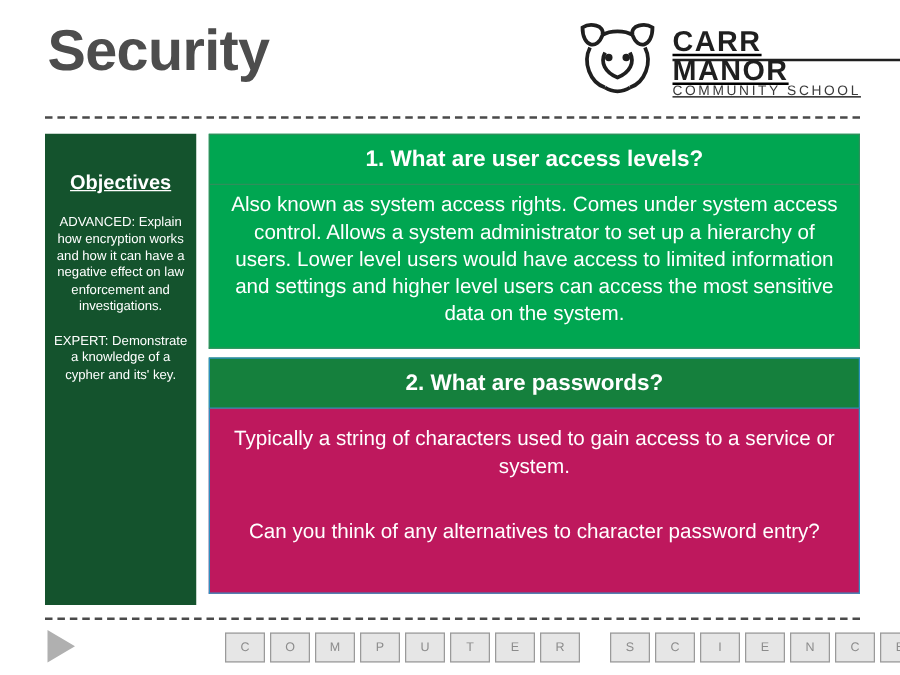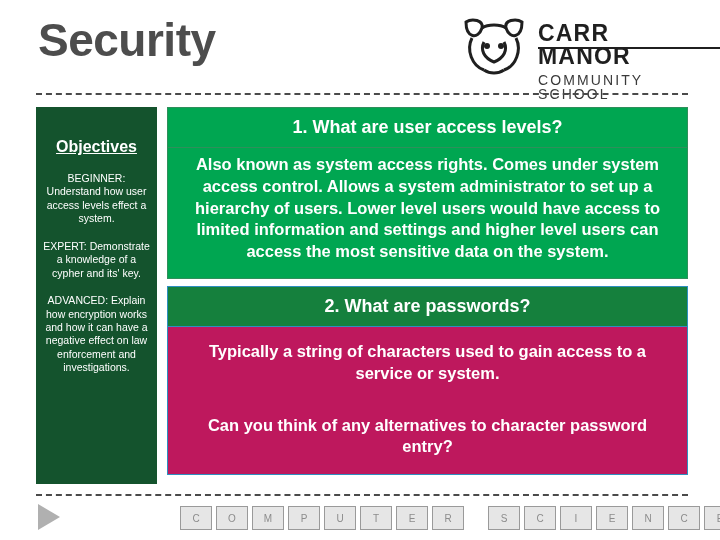--- a/index.html
+++ b/index.html
@@ -40,34 +40,34 @@
   }
   .logo-mark {
     position: absolute;
     left: 0;
     top: 0;
   }
   .logo-text {
     position: absolute;
     left: 80px;
     top: 6px;
+    text-decoration: underline;
   }
   .logo-name {
     font-size: 23px;
     font-weight: bold;
     color: #1f1f1f;
     letter-spacing: 1.2px;
     line-height: 1;
   }
   .logo-sub {
-    font-size: 14px;
+    font-size: 11px;
     color: #3a3a3a;
     letter-spacing: 2.1px;
     line-height: 1;
-    margin-top: 5px;
   }
   .logo-rule {
     position: absolute;
     left: 80px;
     top: 31px;
     width: 212px;
     height: 2px;
     background: #1f1f1f;
   }
   
@@ -136,21 +136,21 @@
   .qbar.blue {
     background: #15803d;
     border: 1px solid #2e8fc0;
   }
   .abody {
     box-sizing: border-box;
     width: 521px;
     text-align: center;
     color: #ffffff;
     font-size: 16.5px;
-    font-weight: bold;
+    font-weight: normal;
     line-height: 1.32;
     padding: 6px 14px 8px 14px;
     overflow: hidden;
   }
   .abody.green {
     background: #00a651;
     border: 1px solid #2f8f5b;
     border-top: none;
     height: 131px;
   }
@@ -238,33 +238,29 @@
     </div>
     <div class="logo-rule"></div>
   </div>
 
   <div class="dash-top"></div>
   <div class="dash-bottom"></div>
 
   <div class="objectives">
     <div class="objectives-title">Objectives</div>
 
+
     <div class="obj-block">
-      <span class="obj-label">BEGINNER:</span>
-      <span>Understand how user access levels effect a system.</span>
+      <span class="obj-label">ADVANCED:</span>
+      <span>Explain how encryption works and how it can have a negative effect on law enforcement and investigations.</span>
     </div>
 
     <div class="obj-block">
       <span class="obj-label">EXPERT:</span>
       <span>Demonstrate a knowledge of a cypher and its' key.</span>
-    </div>
-
-    <div class="obj-block">
-      <span class="obj-label">ADVANCED:</span>
-      <span>Explain how encryption works and how it can have a negative effect on law enforcement and investigations.</span>
     </div>
   </div>
 
   <div class="content">
 
     <div class="qbar green">1. What are user access levels?</div>
     <div class="abody green">
       <p>Also known as system access rights. Comes under system access control. Allows a system administrator to set up a hierarchy of users. Lower level users would have access to limited information and settings and higher level users can access the most sensitive data on the system.</p>
     </div>
 

